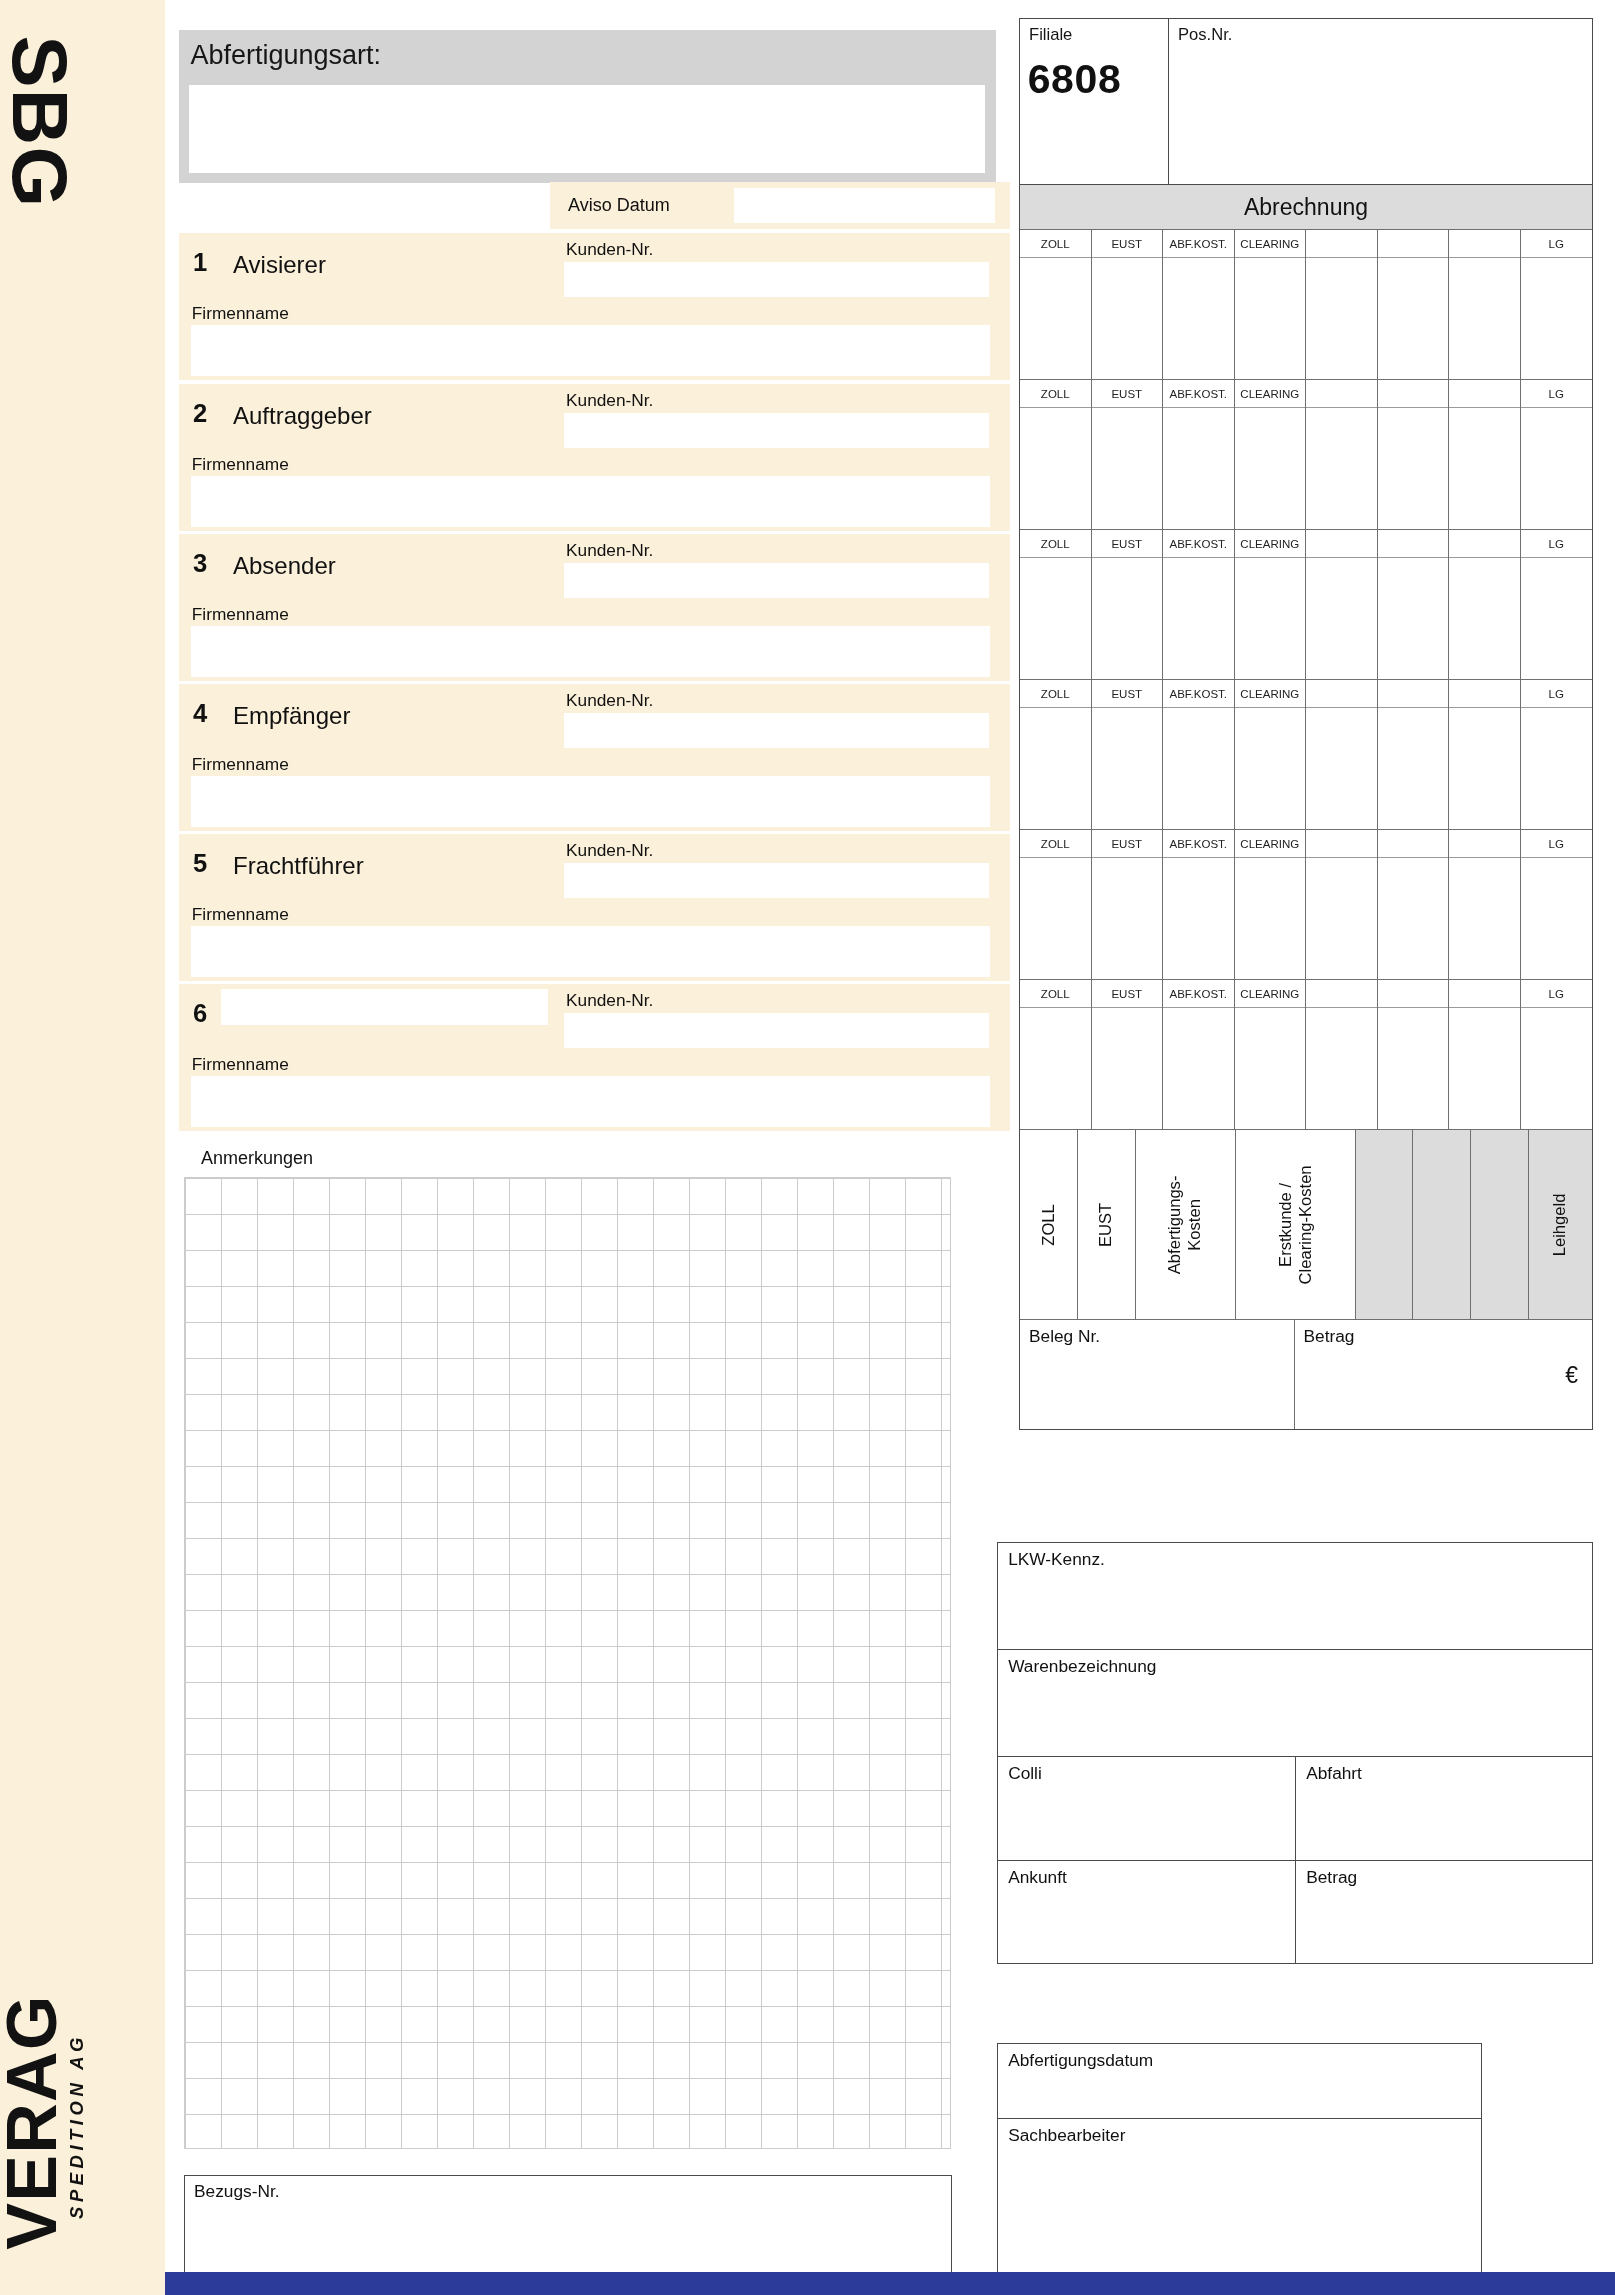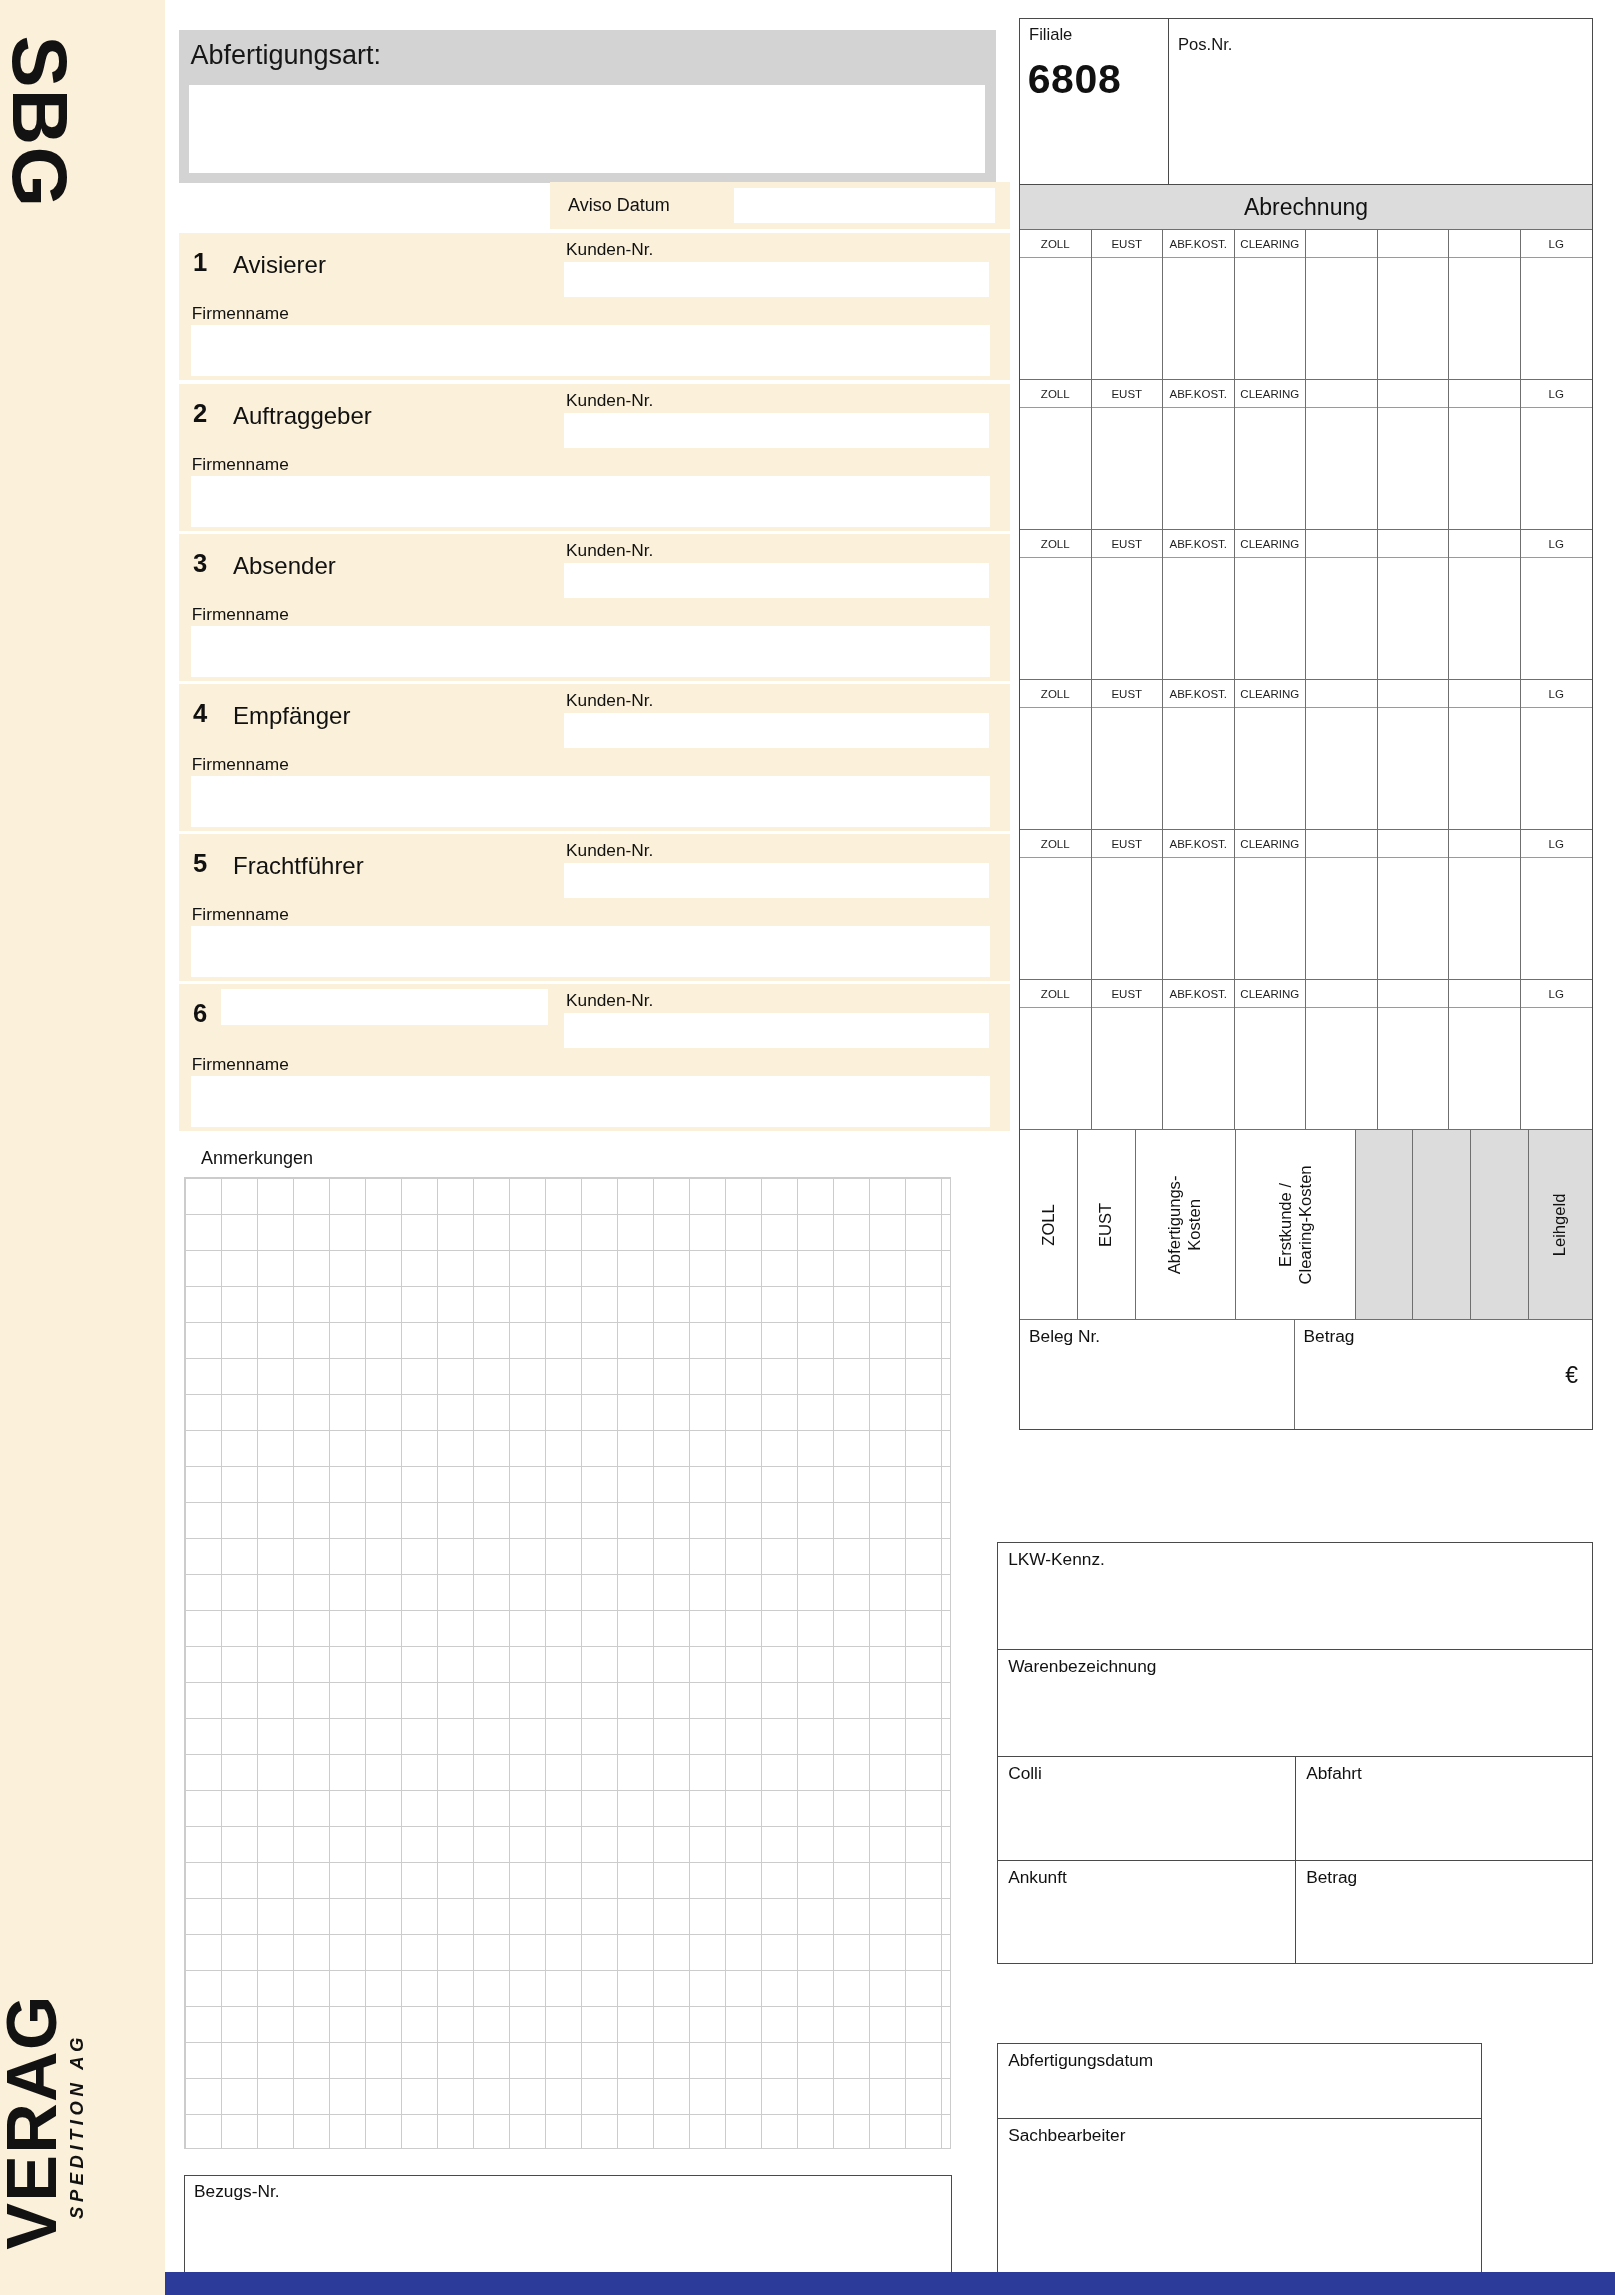--- a/index.html
+++ b/index.html
@@ -24,21 +24,21 @@
   .sped-wrap  { left:61px; top:2004px; width:31px;  height:243px; }
   .sped-text  { font-size:18.5px; font-weight:bold; font-style:italic; letter-spacing:4.5px; color:#121212; }
 
   
   .abf-panel { position:absolute; left:179px; top:30px; width:817px; height:153px; background:var(--panel-gray); }
   .abf-label { font-size:27px; padding:10.2px 0 0 11.5px; color:#161616; }
   .abf-field { position:absolute; left:10.2px; top:55px; width:796px; height:88px; background:#fff; }
 
   .filiale-box { position:absolute; left:1019px; top:18px; width:574px; height:171px; border:1.9px solid #4a4a4a; display:flex; background:#fff; }
   .filiale-cell { width:149px; height:100%; border-right:1.3px solid #4a4a4a; position:relative; }
-  .posnr-cell { flex:1; position:relative;margin-top:10px; }
+  .posnr-cell { flex:1; position:relative; }
   .box-label { font-size:16.6px; padding:6.4px 0 0 9px; color:#161616; }
   .filiale-value { font-size:41px; font-weight:bold; padding:10.2px 0 0 7.7px; letter-spacing:0.6px; }
 
   
   .aviso-strip { position:absolute; left:550px; top:182px; width:460px; height:47px; background:var(--cream); }
   .aviso-label { position:absolute; left:18px; top:12.8px; font-size:18px; }
   .aviso-field { position:absolute; left:184px; top:6.4px; width:261px; height:35px; background:#fff; }
 
   
   .form-row { position:absolute; left:179px; width:831px; height:147px; background:var(--cream); }

